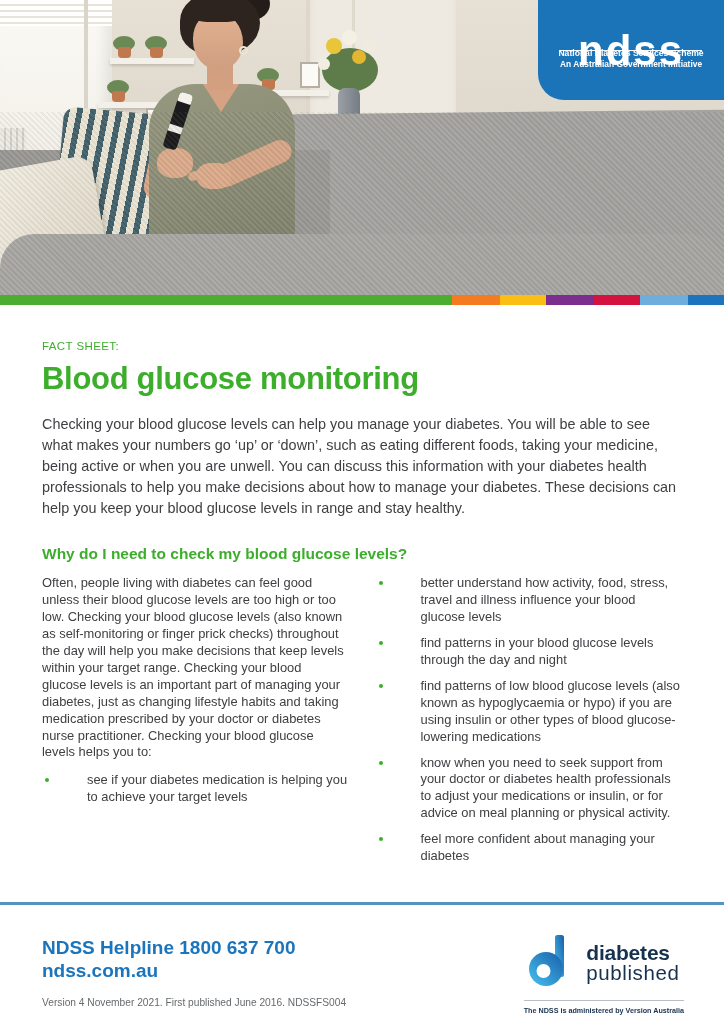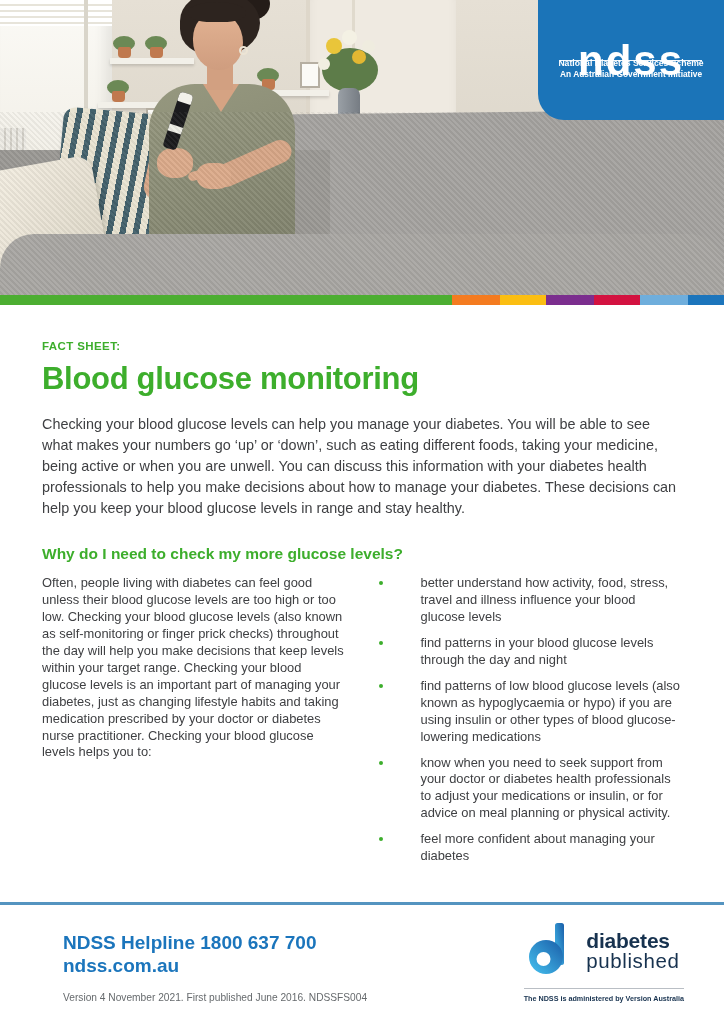--- a/index.html
+++ b/index.html
@@ -85,54 +85,54 @@
               border-radius:5px; transform: rotate(-14deg); }
   .device { left:171px; top:92px; width:14px; height:58px; background:#1b1b1d;
             border-radius:4px; transform: rotate(18deg); }
   .device-cap { left:0; top:0; width:14px; height:10px; background:#f2f1ea; border-radius:4px 4px 1px 1px; }
   .device-ring { left:0; top:34px; width:14px; height:7px; background:#eeeee6; }
   .w-jeans { left:112px; top:234px; width:208px; height:62px;
              background: linear-gradient(180deg,#2b313b,#20252d);
              border-radius:30px 36px 0 0; }
 
   
-  .badge { position:absolute; top:0; right:0; width:186px; height:120px;
+  .badge { position:absolute; top:0; right:0; width:186px; height:100px;
            background:#1b74b8; border-radius:0 0 0 26px; color:#fff;
            display:flex; flex-direction:column; align-items:center; justify-content:center;
            text-align:center; }
   .badge-wordmark { font-size:42px; font-weight:bold; letter-spacing:2px; line-height:.9;
                     margin-top:2px; }
   .badge-sub { font-size:8.6px; font-weight:bold; margin-top:5px; white-space:nowrap; }
   .badge-divider { width:142px; height:1px; background:#ffffff; opacity:.95; margin:6px 0 5px; }
   .badge-init { font-size:8.4px; font-weight:bold; white-space:nowrap;margin-top:28px; }
 
   
   .stripe { display:flex; height:10px; width:100%; }
   .stripe div { height:100%; }
 
   
   .content { padding: 35px 42px 0 42px; }
-  .eyebrow { color:#3dae2c; font-weight:bold; font-size:11.5px; letter-spacing:.4px; }
+  .eyebrow { color:#3dae2c; font-weight:normal; font-size:11.5px; letter-spacing:.4px; }
   .title { color:#3dae2c; font-weight:bold; font-size:31px; letter-spacing:-.3px;
            margin: 9px 0 17px 0; }
   .intro { font-size:14.4px; line-height:1.45; color:#3f4043; }
   .section-heading { color:#3dae2c; font-weight:bold; font-size:15.5px; margin: 27px 0 12px 0; }
   .cols { display:flex; gap:27px; }
   .col { flex:1; font-size:12.9px; line-height:1.31; color:#3f4043; }
   .col p { margin: 0 0 11px 0; }
   ul.bullets { list-style:none; }
   ul.bullets li { display:flex; margin: 0 0 9px 0; gap: 24px; }
   .dot { flex:none; width:4px; height:4px; border-radius:50%; background:#3dae2c;
          margin: 6px 14px 0 3px; }
 
   
   .footer { position:absolute; left:0; top:902px; width:100%; }
   .footer-line { height:3px; width:100%; background:#5494c0; }
-  .footer-inner { display:flex; justify-content:space-between; align-items:flex-end;
-                  padding: 12px 40px 0 42px; margin-left: 21px; }
+  .footer-inner { display:flex; justify-content:space-between; align-items:center;
+                  padding: 24px 40px 0 42px; }
   .helpline, .website { color:#1b75bc; font-weight:bold; font-size:19px; line-height:1.22;
                         text-decoration:none; display:block; }
   .version { margin-top:15px; font-size:10.2px; color:#666a6d; }
   .da-logo { display:flex; flex-direction:column; align-items:center; margin-top:6px; }
   .da-row { display:flex; align-items:center; gap:20px; }
   .da-text { color:#17324f; line-height:1.0; text-align:left; }
   .da-name1 { font-weight:bold; font-size:21px; letter-spacing:-.2px; }
   .da-name2 { font-weight:normal; font-size:20.5px; letter-spacing:.6px; }
   .da-note { font-size:7.2px; font-weight:bold; color:#17324f; margin-top:9px;
              border-top:1px solid #b9bec4; padding-top:5px; white-space:nowrap; }
@@ -212,26 +212,30 @@
       <div style="background: rgb(123, 46, 142); width: 48px;"></div>
       <div style="background: rgb(211, 18, 64); width: 46px;"></div>
       <div style="background: rgb(111, 174, 220); width: 48px;"></div>
       <div style="background: rgb(28, 117, 188); width: 36px;"></div>
     </div>
 
   <div class="content">
     <div class="eyebrow">FACT SHEET:</div>
     <h1 class="title">Blood glucose monitoring</h1>
     <p class="intro">Checking your blood glucose levels can help you manage your diabetes. You will be able to see what makes your numbers go ‘up’ or ‘down’, such as eating different foods, taking your medicine, being active or when you are unwell. You can discuss this information with your diabetes health professionals to help you make decisions about how to manage your diabetes. These decisions can help you keep your blood glucose levels in range and stay healthy.</p>
-    <h2 class="section-heading">Why do I need to check my more glucose levels?</h2>
+    <h2 class="section-heading">Why do I need to check my blood glucose levels?</h2>
 
     <div class="cols">
       <div class="col">
         <p>Often, people living with diabetes can feel good unless their blood glucose levels are too high or too low. Checking your blood glucose levels (also known as self-monitoring or finger prick checks) throughout the day will help you make decisions that keep levels within your target range. Checking your blood glucose levels is an important part of managing your diabetes, just as changing lifestyle habits and taking medication prescribed by your doctor or diabetes nurse practitioner. Checking your blood glucose levels helps you to:</p>
         <ul class="bullets">
+          <li>
+            <span class="dot"></span>
+            <span>see if your diabetes medication is helping you to achieve your target levels</span>
+          </li>
         </ul>
       </div>
       <div class="col">
         <ul class="bullets">
           <li>
             <span class="dot"></span>
             <span>better understand how activity, food, stress, travel and illness influence your blood glucose levels</span>
           </li>
           <li>
             <span class="dot"></span>

